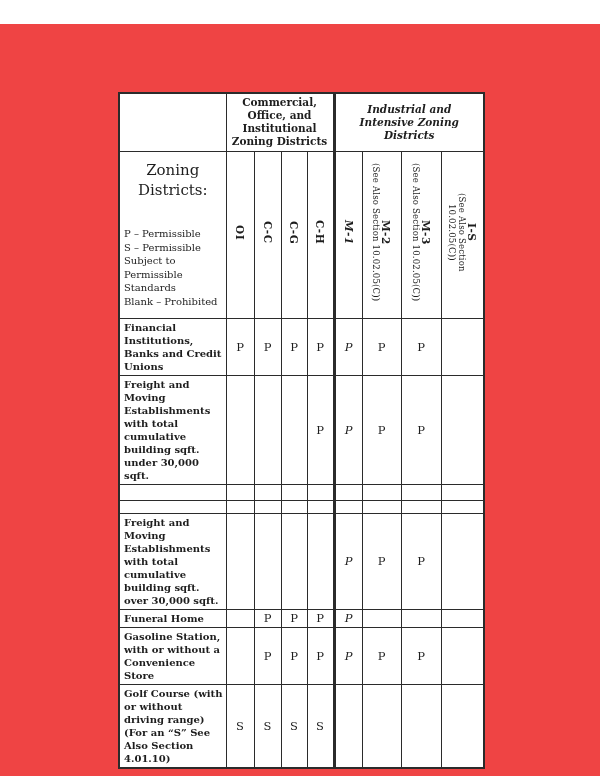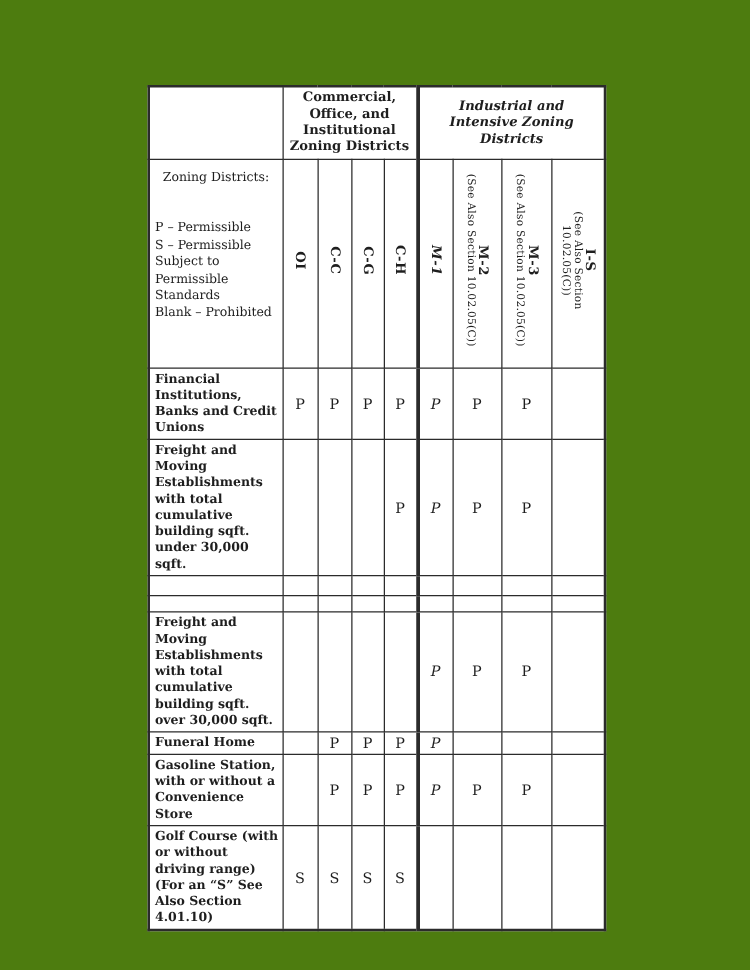--- a/index.html
+++ b/index.html
@@ -2,21 +2,21 @@
 <html><head>
 <meta charset="utf-8">
 <style>
   html,body{margin:0;padding:0;}
   body{
     width:600px;height:776px;background:#ffffff;position:relative;
     font-family:"DejaVu Serif","Liberation Serif",serif;
     color:#1e1e1e;
     -webkit-font-smoothing:antialiased;
   }
-  .page{position:absolute;inset:0;background:#4d7c0f;}
+  .page{position:absolute;inset:0;background:#ef4444;margin-top:24px;}
   table.ztable{
     position:absolute;left:118px;top:68px;
     width:365px;border-collapse:collapse;table-layout:fixed;
     background:#ffffff;border:2px solid #2b2b2b;
   }
   .ztable td,.ztable th{
     border:1px solid #2b2b2b;padding:0;overflow:hidden;
   }
   
   .gdiv{border-left:3px solid #2b2b2b !important;font-style:italic;}
@@ -36,21 +36,21 @@
 
   
   td.group{
     text-align:center;vertical-align:middle;
     font-weight:bold;font-size:10.5px;line-height:1.25;padding:2px 3px;
   }
   td.corner{background:#ffffff;}
 
   
   td.legend{vertical-align:top;text-align:left;padding:8px 4px 4px 4px;font-size:10px;line-height:1.35;}
-  .legend-title{text-align:center;font-size:10px;margin:0 0 27px 0;}
+  .legend-title{text-align:center;font-size:15px;margin:0 0 27px 0;}
   .legend-line{margin:0;}
 
   
   th.vcell{vertical-align:middle;text-align:center;font-weight:normal;}
   .vwrap{
     display:inline-block;writing-mode:vertical-rl;text-orientation:mixed;
     text-align:center;line-height:1.15;
   }
   .vlabel{font-weight:bold;font-size:10.5px;letter-spacing:0.5px;}
   .vnote{font-size:8.5px;white-space:pre-line;letter-spacing:0.2px;}

